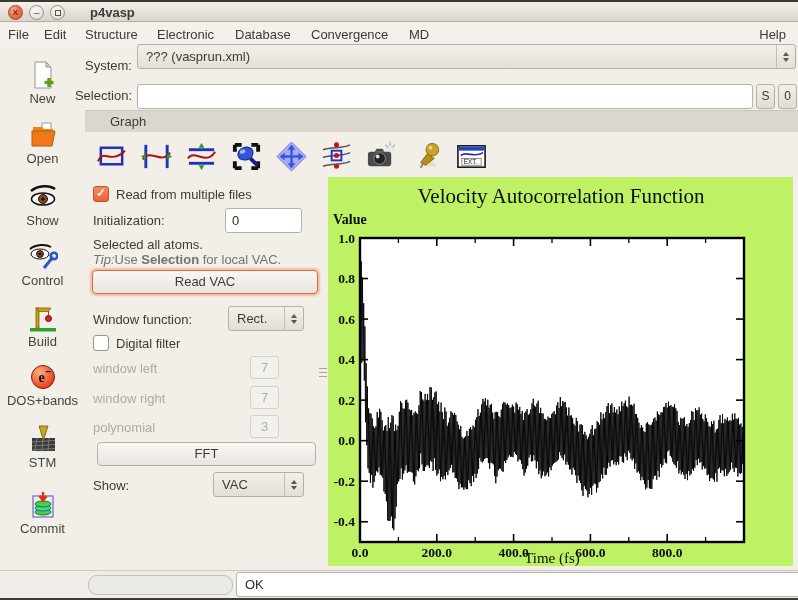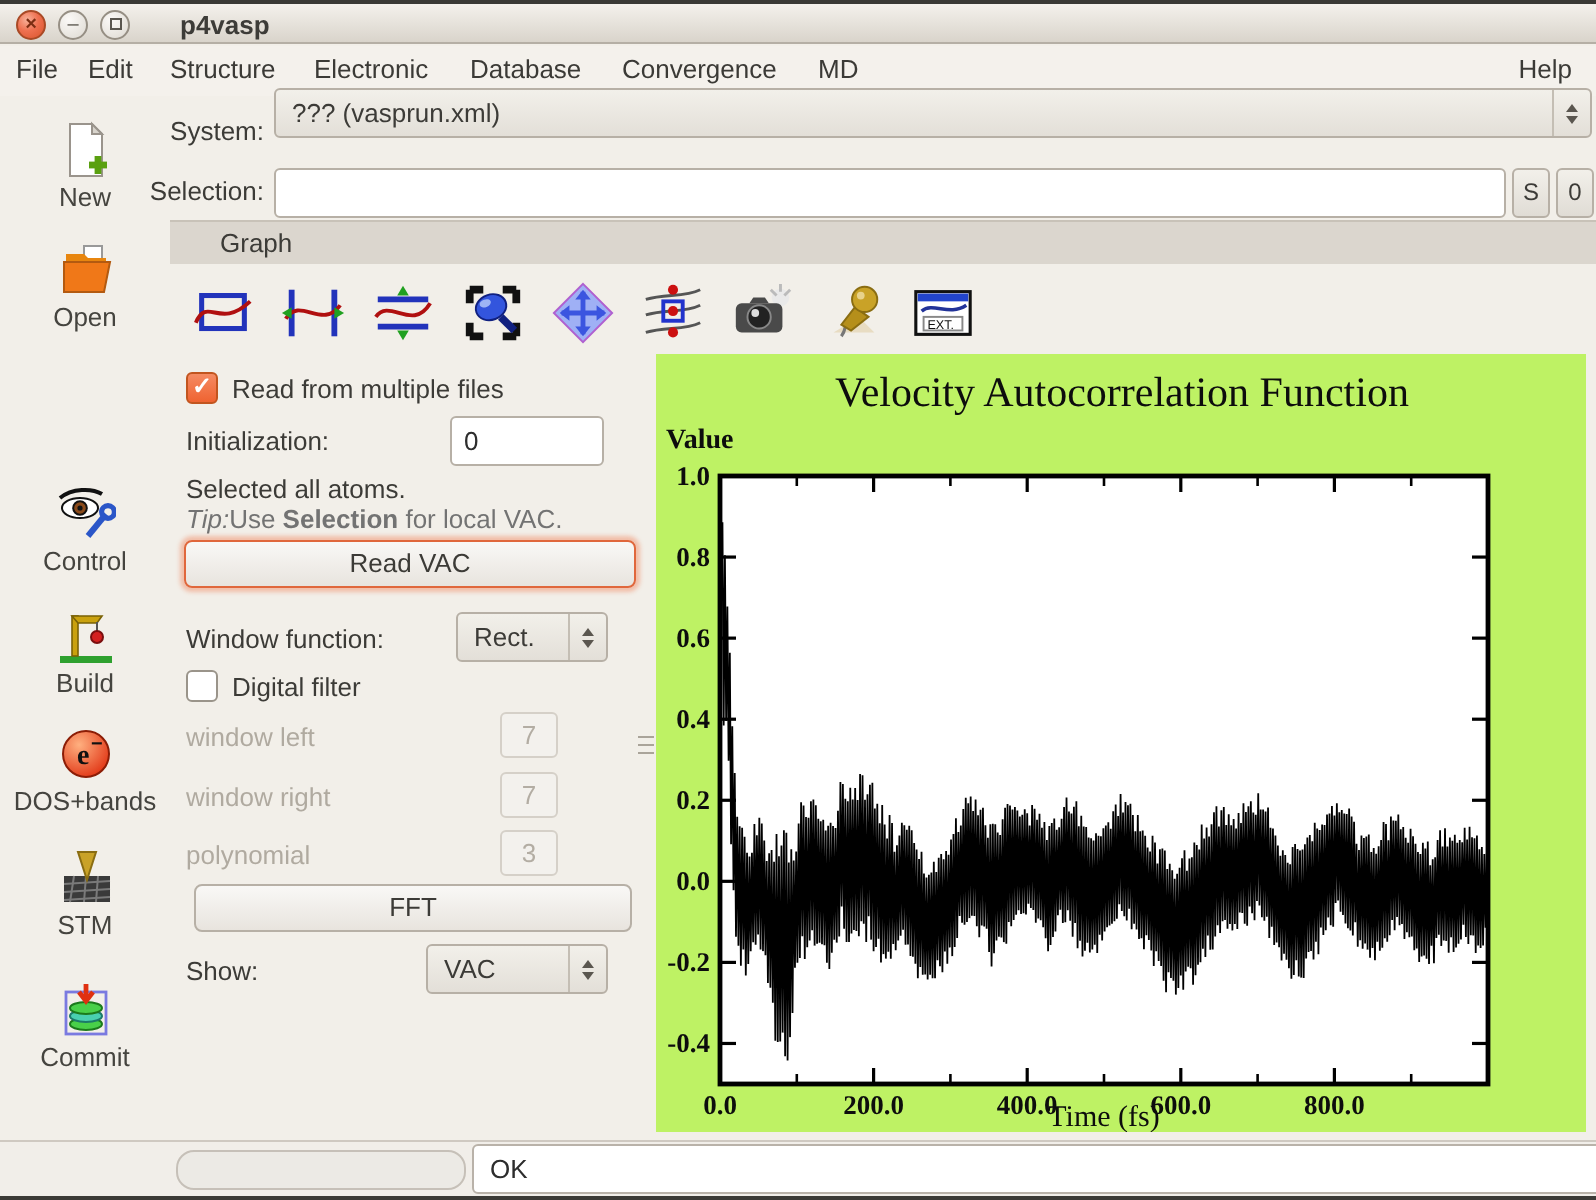--- a/index.html
+++ b/index.html
@@ -215,20 +215,29 @@
       </svg>
     <span class="slabel">New</span>
   </div>
   <div class="sideitem" style="top:120px">
     <svg viewBox="0 0 30 30">
         <rect x="14" y="3" width="9" height="7" fill="#fff" stroke="#999"></rect>
         <path d="M5 7h9l2 2h9v4H5z" fill="#e8860f"></path>
         <path d="M4 11h23l-3 15H4z" fill="#f07818" stroke="#b35a10"></path>
       </svg>
     <span class="slabel">Open</span>
+  </div>
+  <div class="sideitem" style="top:182px">
+    <svg viewBox="0 0 30 30">
+        <path d="M3 9 C10 3 22 3 27 7" fill="none" stroke="#111" stroke-width="2.6"></path>
+        <ellipse cx="15" cy="17" rx="11.5" ry="6" fill="#fff" stroke="#111" stroke-width="1.5"></ellipse>
+        <circle cx="15" cy="17" r="4.5" fill="#8a4a1a" stroke="#111"></circle>
+        <circle cx="15" cy="17" r="1.8" fill="#111"></circle>
+      </svg>
+    <span class="slabel">Show</span>
   </div>
   <div class="sideitem" style="top:242px">
     <svg viewBox="0 0 30 30">
         <path d="M2 7 C8 2 18 2 23 5" fill="none" stroke="#111" stroke-width="2"></path>
         <ellipse cx="12" cy="12" rx="9" ry="5" fill="#fff" stroke="#111"></ellipse>
         <circle cx="12" cy="12" r="3.4" fill="#8a4a1a" stroke="#111"></circle>
         <circle cx="12" cy="12" r="1.3" fill="#111"></circle>
         <path d="M25 15 L16 26" stroke="#2b56c8" stroke-width="3"></path>
         <circle cx="26" cy="14" r="3.2" fill="none" stroke="#2b56c8" stroke-width="2.6"></circle>
       </svg>

